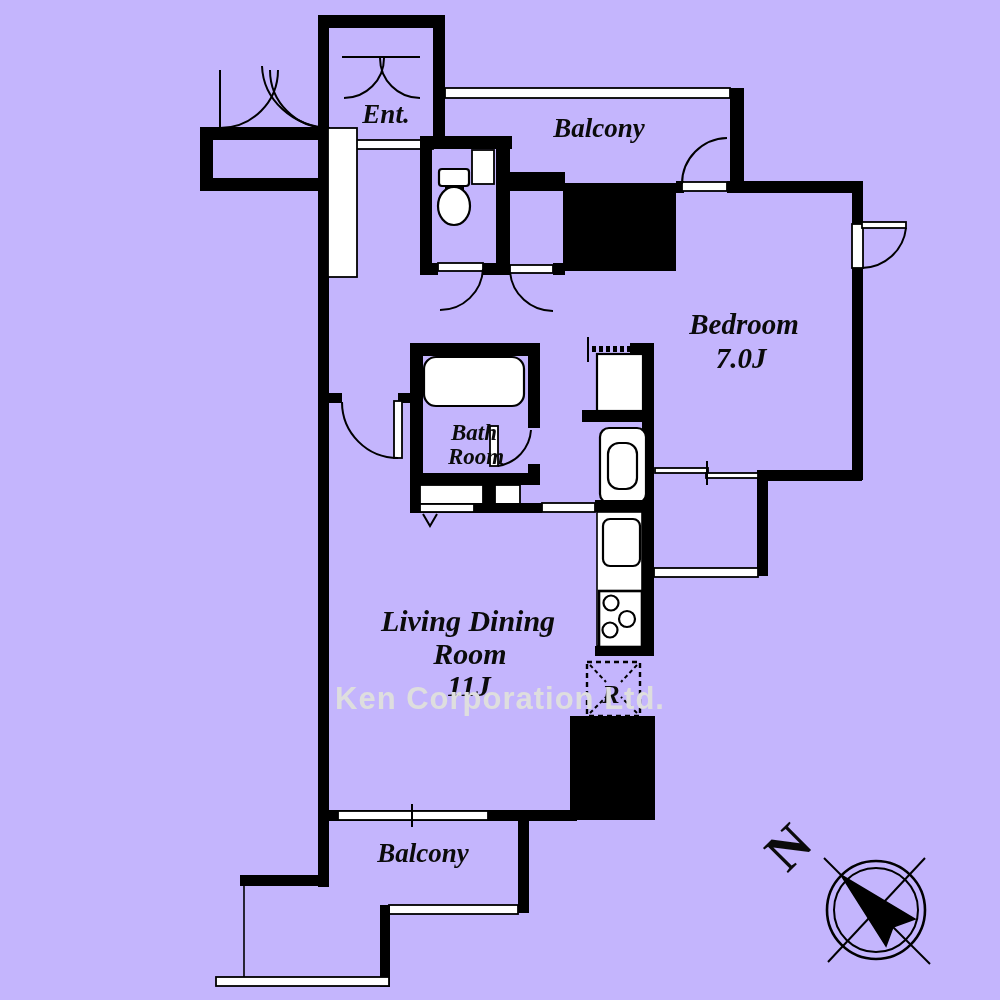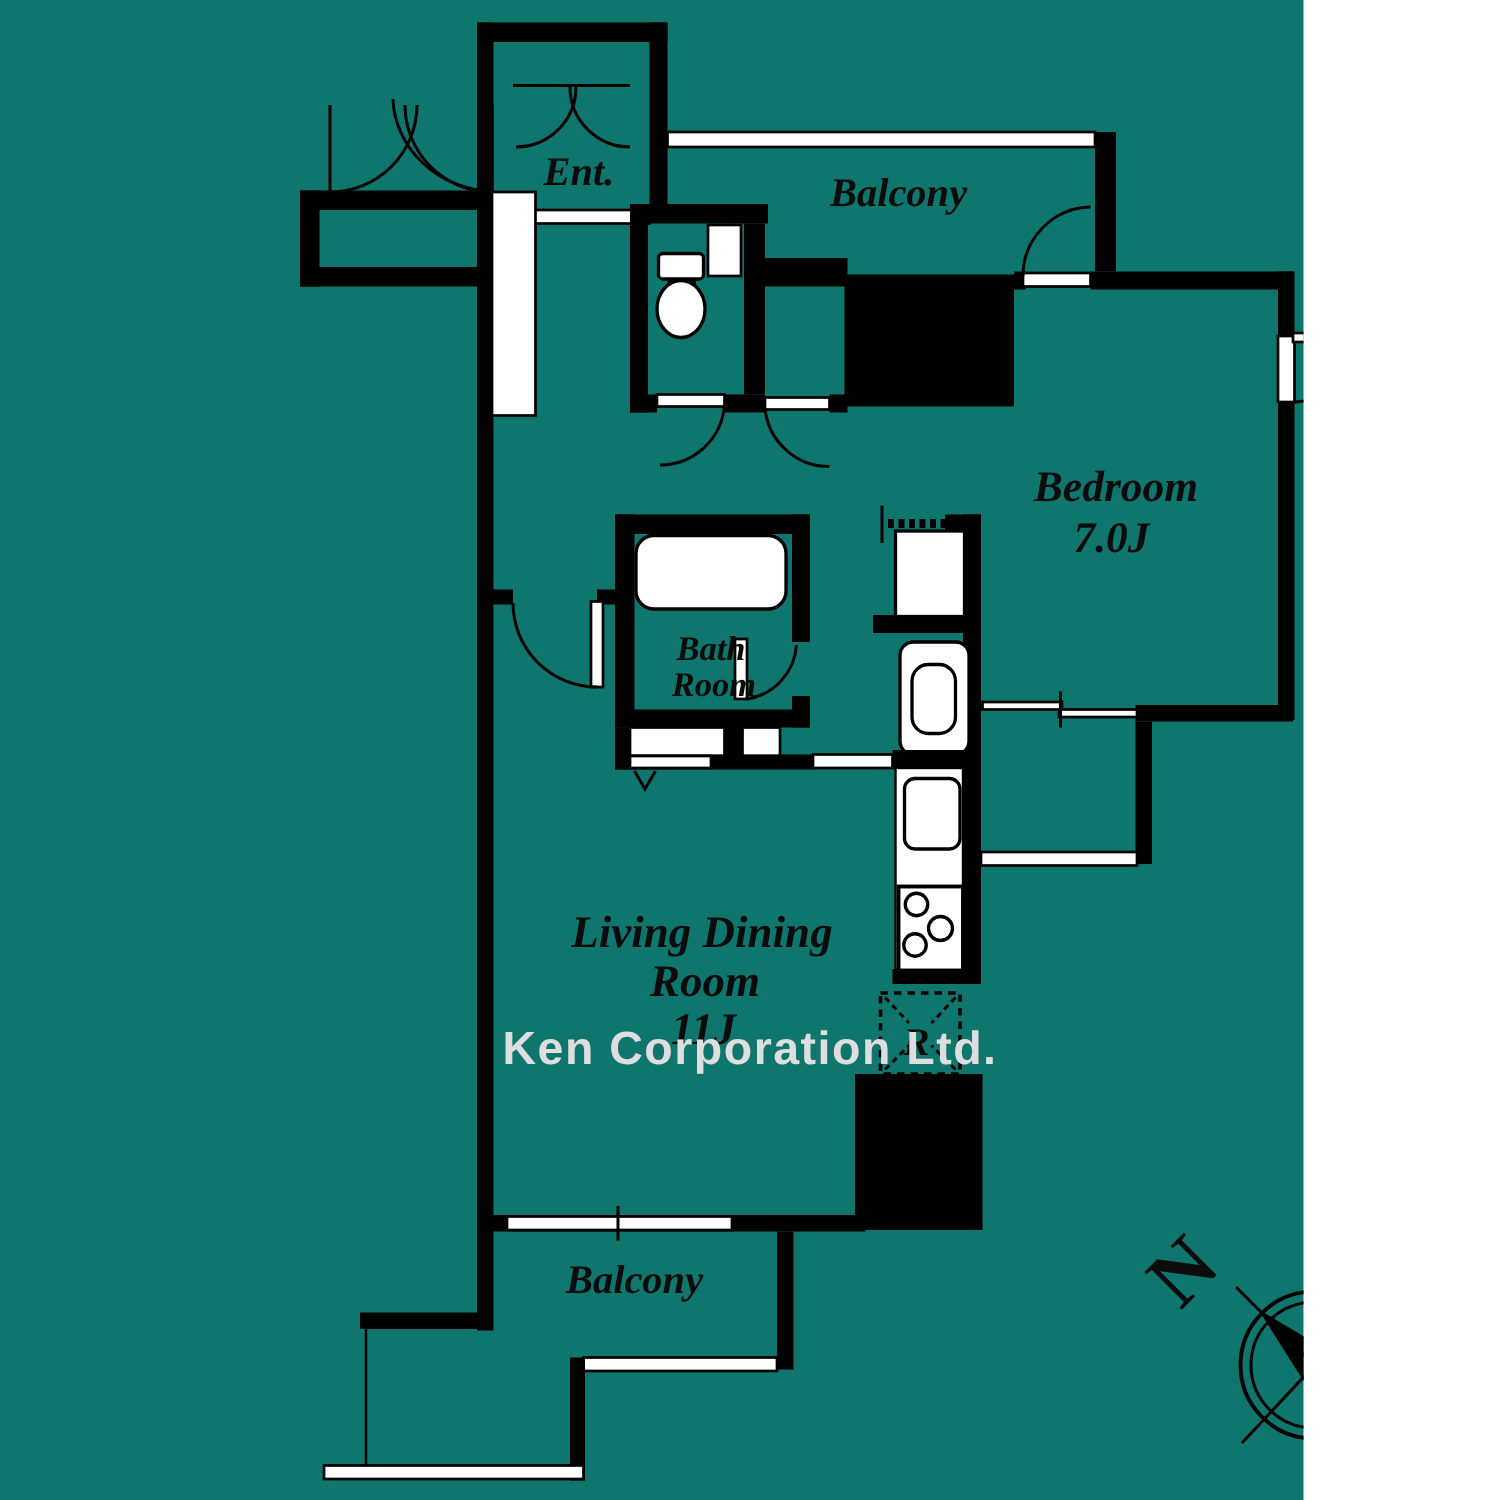--- a/index.html
+++ b/index.html
@@ -1,16 +1,16 @@
 <!DOCTYPE html>
 <html><head>
 <meta charset="utf-8">
 <style>
   html,body{margin:0;padding:0;background:#ffffff;}
-  .stage{position:relative;width:869px;height:1000px;background:#0f766e;overflow:hidden;
+  .stage{position:relative;width:1000px;height:1000px;background:#c4b5fd;overflow:hidden;
          font-family:"Liberation Serif","DejaVu Serif",serif;}
   svg{position:absolute;left:0;top:0;}
   .wall{fill:#000;stroke:none;}
   .thin{fill:#fff;stroke:#000;stroke-width:1.8;}
   .fix{fill:#fff;stroke:#000;stroke-width:2.2;}
   .arc{fill:none;stroke:#000;stroke-width:2;}
   .ln{stroke:#000;stroke-width:2;fill:none;}
   .lbl{fill:#0b0b0b;font-weight:bold;font-style:italic;}
   .wm{fill:#dedede;font-family:"Liberation Sans","DejaVu Sans",sans-serif;
       font-weight:bold;letter-spacing:1px;font-style:normal;}

